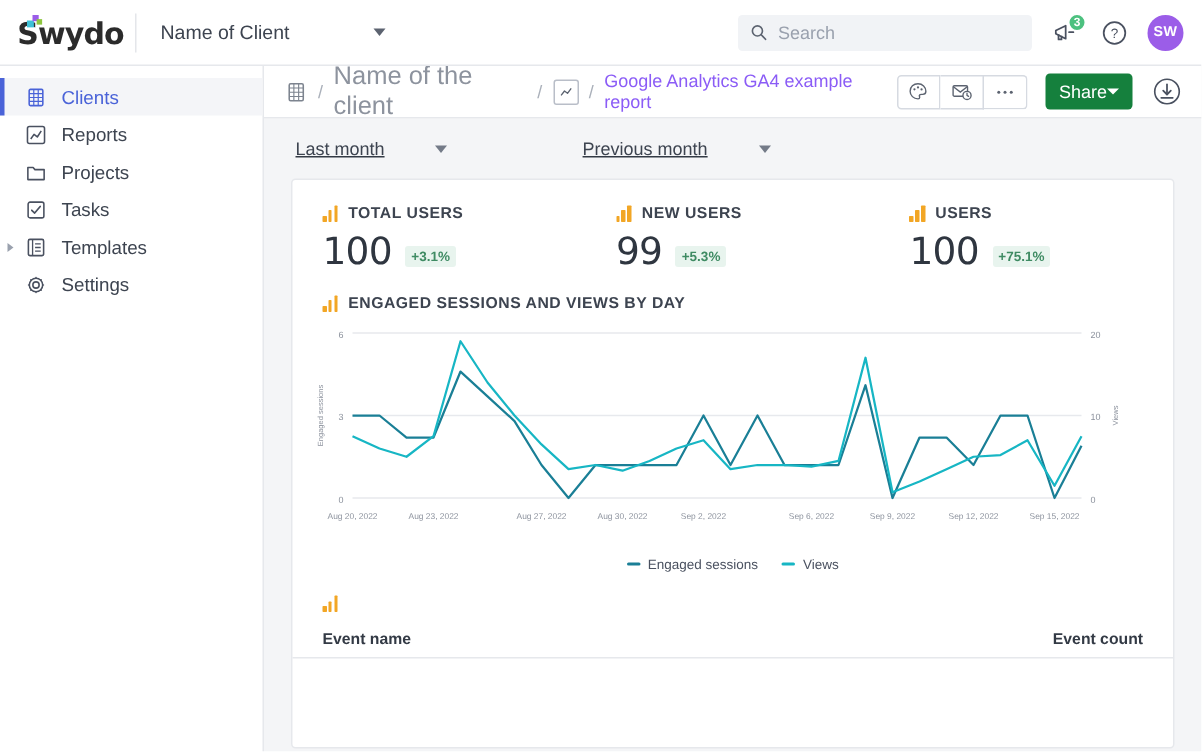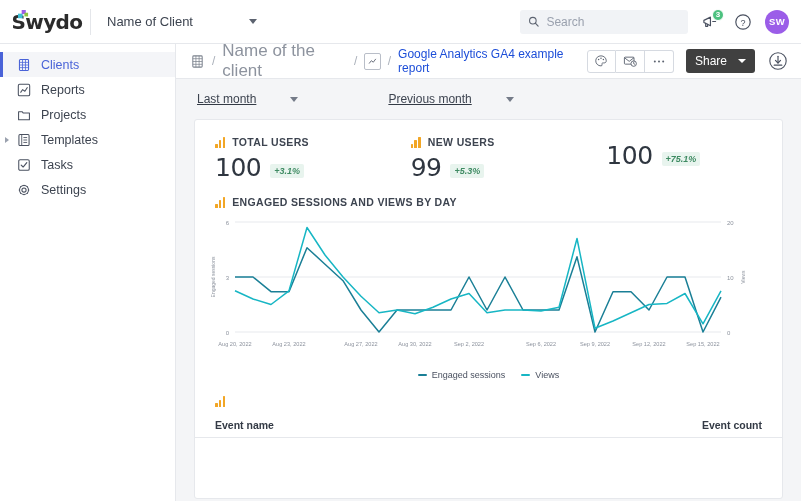--- a/index.html
+++ b/index.html
@@ -41,21 +41,21 @@
     padding: 4px 6px; cursor: pointer;
   }
   .caret { width: 0; height: 0; border-left: 4.5px solid transparent;
            border-right: 4.5px solid transparent; border-top: 5px solid #5c6370; }
 
   .topbar-right {
     margin-left: auto; display: flex; align-items: center; gap: 11px;
     padding-right: 12px;
   }
   .searchbox {
-    width: 168px; height: 24px; background: #f1f3f6; border-radius: 3px;
+    width: 196px; height: 24px; background: #f1f3f6; border-radius: 3px;
     display: flex; align-items: center; padding: 0 8px; gap: 7px;
     cursor: text;
   }
   .searchbox input {
     border: 0; background: transparent; outline: none;
     font-size: 12px; color: #6a7180; font-family: "Liberation Sans", sans-serif;
     width: 100%;
   }
   .searchbox input::placeholder { color: #9aa1ae; }
   .icon-btn { position: relative; width: 22px; height: 22px; cursor: pointer;
@@ -108,34 +108,34 @@
   .crumbbar {
     height: 35px; flex: 0 0 35px; background: #fff;
     border-bottom: 1px solid #e6e8ec;
     display: flex; align-items: center; padding: 0 12px 0 14px; gap: 7px;
   }
   .crumb-ic { width: 16px; height: 16px; display: flex; align-items: center; justify-content: center; }
   .crumb-box { width: 18px; height: 17px; border: 1px solid #b9bec8; border-radius: 2px;
                display: flex; align-items: center; justify-content: center; }
   .crumb-sep { font-size: 12px; color: #aab0ba; }
   .crumb-muted { font-size: 17px; color: #8d939e; }
-  .crumb-cur { font-size: 12px; color: #1d4ed8; }
+  .crumb-cur { font-size: 12px; color: #8b5cf6; }
 
   .crumb-actions { margin-left: auto; display: flex; align-items: center; gap: 0px; }
   .tool-btn {
     width: 29px; height: 23px; border: 1px solid #d6dae1; background: #fff;
     display: flex; align-items: center; justify-content: center; cursor: pointer;
   }
   .tool-btn:first-child { border-radius: 3px 0 0 3px; }
   .tool-btn + .tool-btn { border-left: 0; }
   .tool-btn:nth-child(3) { border-radius: 0 3px 3px 0; }
   .share-btn {
-    margin-left: 12px; height: 24px; background: #404040; color: #fff;
+    margin-left: 12px; height: 24px; background: #15803d; color: #fff;
     border-radius: 3px; font-size: 12px; display: flex; align-items: center;
-    gap: 11px; padding: 0 9px; cursor: pointer;
+    padding: 0 9px; cursor: pointer;
   }
   .share-caret { width: 0; height: 0; border-left: 4px solid transparent;
                  border-right: 4px solid transparent; border-top: 4.5px solid #fff; }
   .dl-btn { margin-left: 12px; width: 22px; height: 22px; cursor: pointer;
             display: flex; align-items: center; justify-content: center; }
 
   .scrollzone { flex: 1; overflow: hidden; padding: 0 18px; position: relative; }
 
   .daterow { display: flex; align-items: center; height: 40px; gap: 0; padding-left: 3px; text-decoration: underline; }
   .dd {
@@ -151,21 +151,21 @@
   }
   .kpi-row { display: flex; padding: 16px 0 6px 0; }
   .kpi { flex: 1; padding-left: 20px; }
   .kpi-head { display: flex; align-items: center; gap: 7px; }
   .kpi-title { font-size: 10.5px; font-weight: bold; letter-spacing: .35px; color: #3d4450; }
   .kpi-valrow { display: flex; align-items: flex-end; gap: 9px; margin-top: 7px; }
   .kpi-val { font-size: 25px; color: #2f3640; letter-spacing: -0.5px;
              font-family: "DejaVu Sans", sans-serif; font-weight: normal; line-height: 1; }
   .kpi-delta {
     background: #e8f4ee; color: #3f8b63; font-size: 9px; font-weight: bold;
-    padding: 2px 4px; border-radius: 2px; margin-bottom: 2px; font-style: italic;
+    padding: 2px 4px; border-radius: 2px; margin-bottom: 2px;
   }
 
   .section-head { display: flex; align-items: center; gap: 7px; padding: 10px 0 0 20px; }
   .section-title { font-size: 10.5px; font-weight: bold; letter-spacing: .35px; color: #3d4450; }
 
   .chart-wrap { padding: 6px 10px 0 10px; }
 
   .legend { display: flex; justify-content: center; gap: 16px; margin-top: 2px; }
   .legend-item { display: flex; align-items: center; gap: 5px; font-size: 9px; color: #4a5160; }
   .legend-dash { width: 9px; height: 2px; border-radius: 1px; }
@@ -264,41 +264,41 @@
       <div class="nav-item">
         <span class="nav-icon">
           <svg width="14" height="14" viewBox="0 0 16 16">
             <path d="M1.8 4.2 h4 l1.4 1.6 h7 v7.6 h-12.4 z" fill="none" stroke="#4a5160" stroke-width="1.2" stroke-linejoin="round"></path>
           </svg>
         </span>
         <span>Projects</span>
       </div>
 
       <div class="nav-item">
+        <span class="nav-icon">
+          <svg width="14" height="14" viewBox="0 0 16 16">
+            <rect x="2" y="2" width="12" height="12" rx="1.5" fill="none" stroke="#4a5160" stroke-width="1.2"></rect>
+            <polyline points="4.8,8.2 7,10.3 11.2,5.3" fill="none" stroke="#4a5160" stroke-width="1.3" stroke-linejoin="round" stroke-linecap="round"></polyline>
+          </svg>
+        </span>
+        <span>Tasks</span>
+      </div>
+
+      <div class="nav-item">
         <span class="expander"></span>
         <span class="nav-icon">
           <svg width="14" height="14" viewBox="0 0 16 16">
             <rect x="2.2" y="1.8" width="11.6" height="12.4" rx="1.2" fill="none" stroke="#4a5160" stroke-width="1.2"></rect>
             <line x1="5.4" y1="1.8" x2="5.4" y2="14.2" stroke="#4a5160" stroke-width="1"></line>
             <line x1="7.3" y1="5.2" x2="11.6" y2="5.2" stroke="#4a5160" stroke-width="1"></line>
             <line x1="7.3" y1="8" x2="11.6" y2="8" stroke="#4a5160" stroke-width="1"></line>
             <line x1="7.3" y1="10.8" x2="11.6" y2="10.8" stroke="#4a5160" stroke-width="1"></line>
           </svg>
         </span>
         <span>Templates</span>
-      </div>
-
-      <div class="nav-item">
-        <span class="nav-icon">
-          <svg width="14" height="14" viewBox="0 0 16 16">
-            <rect x="2" y="2" width="12" height="12" rx="1.5" fill="none" stroke="#4a5160" stroke-width="1.2"></rect>
-            <polyline points="4.8,8.2 7,10.3 11.2,5.3" fill="none" stroke="#4a5160" stroke-width="1.3" stroke-linejoin="round" stroke-linecap="round"></polyline>
-          </svg>
-        </span>
-        <span>Tasks</span>
       </div>
 
       <div class="nav-item">
         <span class="nav-icon">
           <svg width="14" height="14" viewBox="0 0 16 16">
             <circle cx="8" cy="8" r="2.4" fill="none" stroke="#4a5160" stroke-width="1.2"></circle>
             <path d="M8 1.6 l1 1.5 h-2 z M8 14.4 l-1 -1.5 h2 z M1.6 8 l1.5 -1 v2 z M14.4 8 l-1.5 1 v-2 z
                      M3.5 3.5 l1.8 .4 l-1.4 1.4 z M12.5 12.5 l-1.8 -.4 l1.4 -1.4 z
                      M12.5 3.5 l-.4 1.8 l-1.4 -1.4 z M3.5 12.5 l.4 -1.8 l1.4 1.4 z" fill="#4a5160"></path>
             <circle cx="8" cy="8" r="5.1" fill="none" stroke="#4a5160" stroke-width="1.2"></circle>
@@ -409,20 +409,28 @@
                     <i></i>
                   </span>
                 <span class="kpi-title">NEW USERS</span>
               </div>
               <div class="kpi-valrow">
                 <span class="kpi-val">99</span>
                 <span class="kpi-delta">+5.3%</span>
               </div>
             </div>
             <div class="kpi">
+              <div class="kpi-head">
+                <span class="ga-ic">
+                    <i></i>
+                    <i></i>
+                    <i></i>
+                  </span>
+                <span class="kpi-title">USERS</span>
+              </div>
               <div class="kpi-valrow">
                 <span class="kpi-val">100</span>
                 <span class="kpi-delta">+75.1%</span>
               </div>
             </div>
           </div>
 
           <div class="section-head">
             <span class="ga-ic">
                 <i></i>

